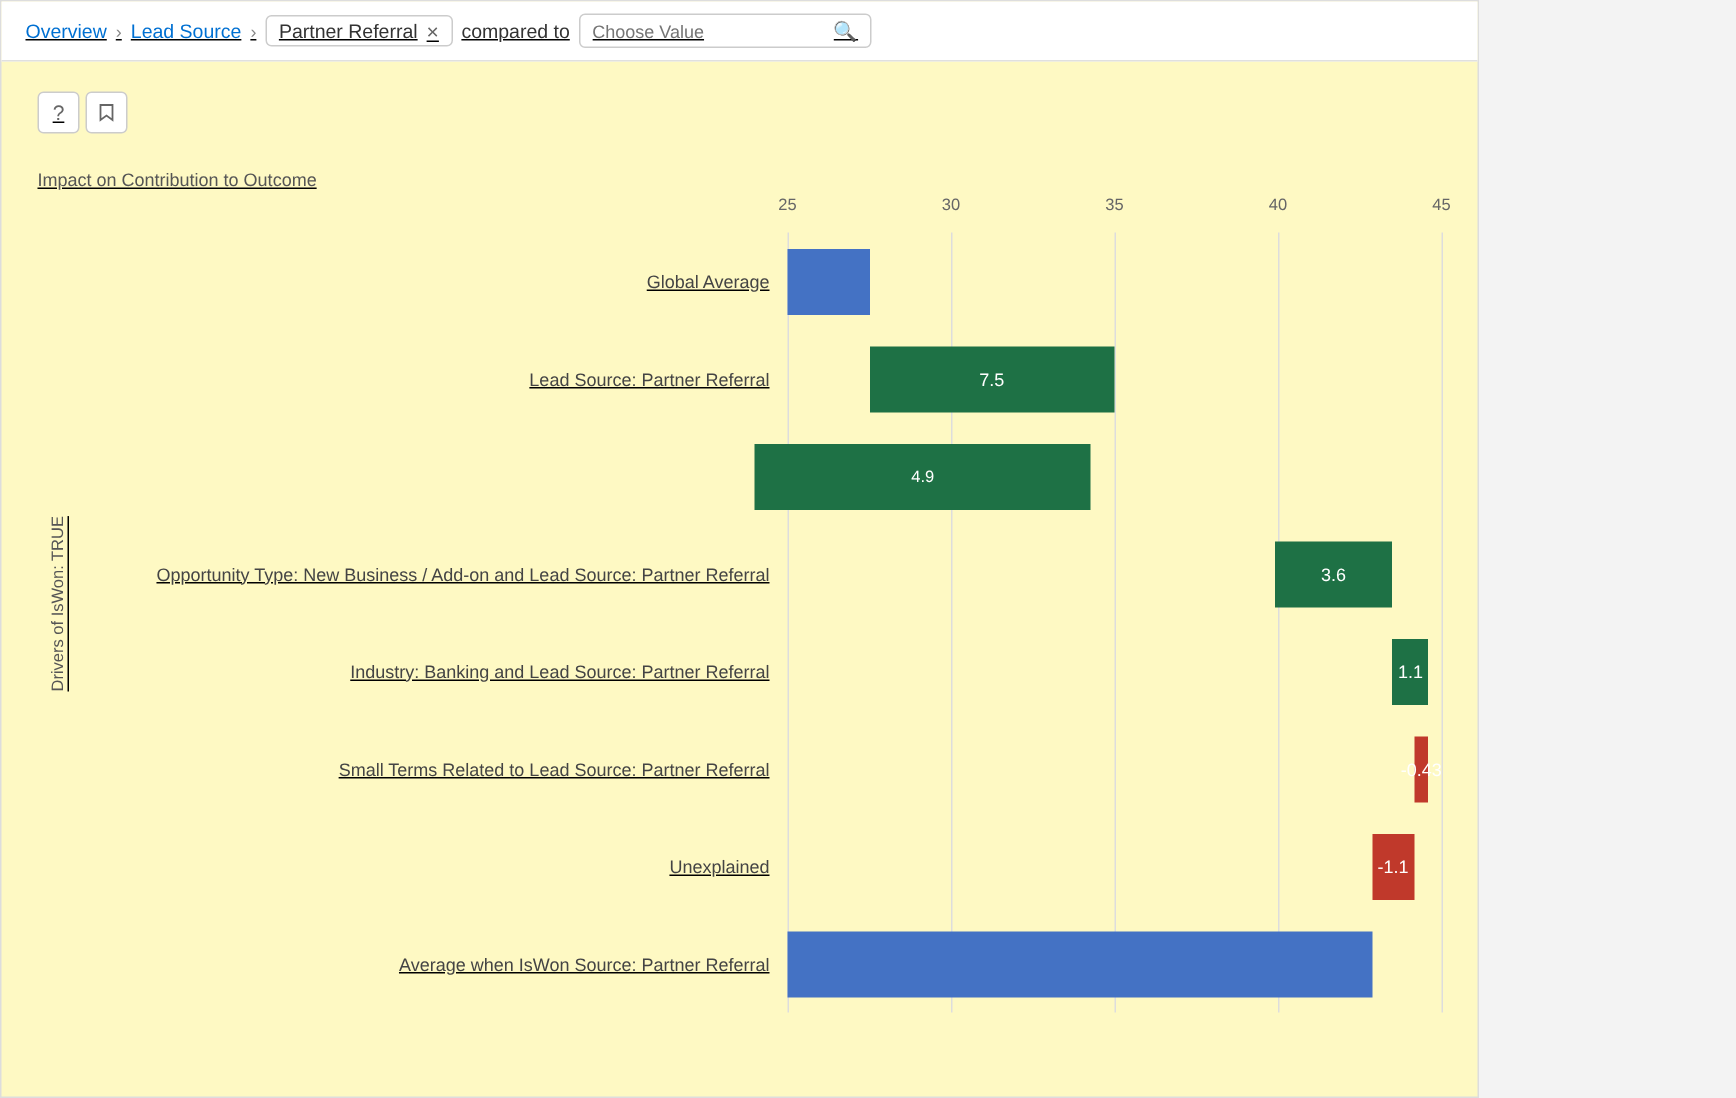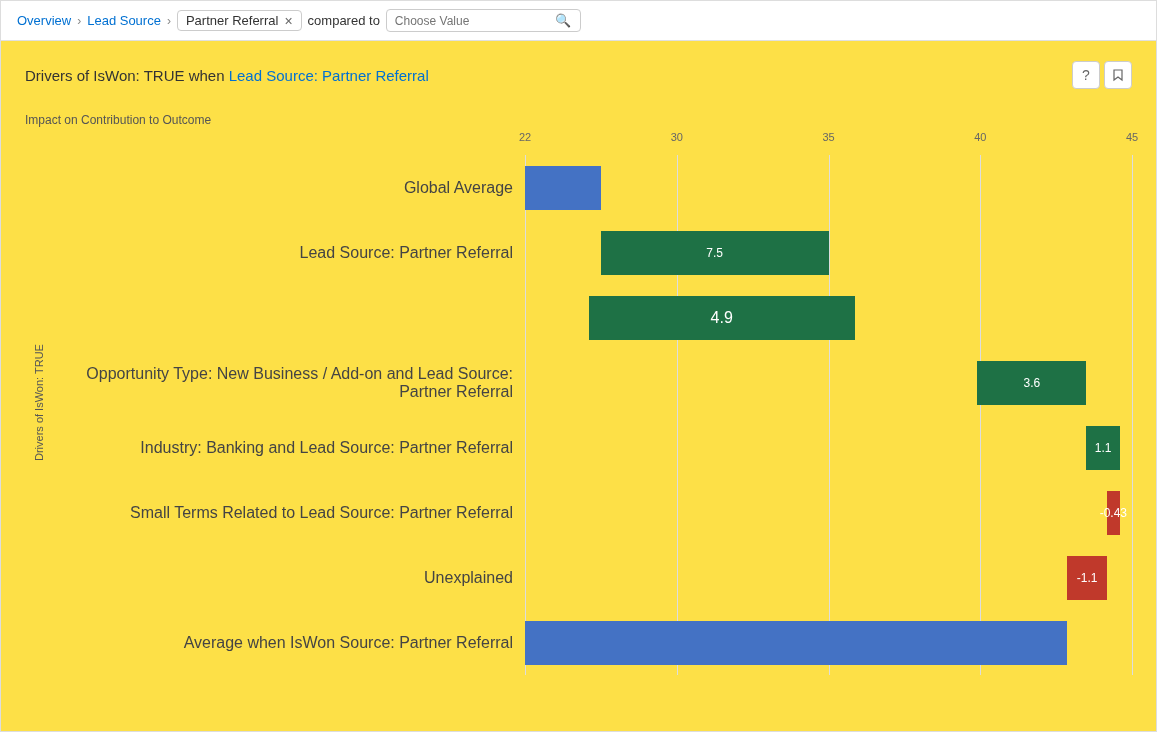--- a/index.html
+++ b/index.html
@@ -1,22 +1,23 @@
 <!DOCTYPE html>
 <html><head>
   <meta charset="utf-8">
   <style>
     * { box-sizing: border-box; margin: 0; padding: 0; }
     body { font-family: -apple-system, BlinkMacSystemFont, 'Segoe UI', Arial, sans-serif; font-size: 13px; background: #f3f3f3; }
 
     .outer-container {
-      width: 1157px;
+      width: 986px;
       min-height: 732px;
-      background: #fde047;
+      background: #fef9c3;
       border: 1px solid #ddd;
+      text-decoration: underline;
     }
 
     
     .breadcrumb-bar {
       display: flex;
       align-items: center;
       padding: 8px 16px;
       background: #fff;
       border-bottom: 1px solid #e0e0e0;
       gap: 6px;
@@ -157,21 +158,21 @@
       display: flex;
       align-items: center;
       height: 65px;
       position: relative;
     }
 
     .bar-label {
       width: 480px;
       text-align: right;
       padding-right: 12px;
-      font-size: 16px;
+      font-size: 12px;
       color: #444;
       flex-shrink: 0;
     }
 
     .bar-track {
       flex: 1;
       position: relative;
       height: 44px;
       display: flex;
       align-items: center;
@@ -211,43 +212,40 @@
     <span class="compared-to">compared to</span>
     <div class="choose-value-input">
       <input type="text" placeholder="Choose Value" style="">
       <span class="search-icon-small">🔍</span>
     </div>
   </div>
 
   <div class="main-content">
 
     <div class="page-header">
-      <div class="page-title">
-        <span>Drivers of IsWon: TRUE when </span><span class="page-title-link">Lead Source: Partner Referral</span>
-      </div>
       <div class="header-icons">
         <div class="icon-btn">?</div>
         <div class="icon-btn">
           <svg width="14" height="14" viewBox="0 0 14 14">
               <path d="M3 2h8v10l-4-3-4 3V2z" fill="none" stroke="#666" stroke-width="1.2"></path>
             </svg>
         </div>
       </div>
     </div>
 
     <div class="chart-area">
       <div class="chart-title">Impact on Contribution to Outcome</div>
 
       <div class="chart-wrapper">
         <div class="y-axis-label">Drivers of IsWon: TRUE</div>
 
         <div class="chart-inner">
 
           <div style="position:relative; height:20px; margin-left:480px; margin-bottom:4px;">
-            <span style="position:absolute; left:0%; font-size:11px; color:#666; transform:translateX(-50%);">22</span>
+            <span style="position:absolute; left:0%; font-size:11px; color:#666; transform:translateX(-50%);">25</span>
             <span style="position:absolute; left:25%; font-size:11px; color:#666; transform:translateX(-50%);">30</span>
             <span style="position:absolute; left:50%; font-size:11px; color:#666; transform:translateX(-50%);">35</span>
             <span style="position:absolute; left:75%; font-size:11px; color:#666; transform:translateX(-50%);">40</span>
             <span style="position:absolute; left:100%; font-size:11px; color:#666; transform:translateX(-50%);">45</span>
           </div>
 
           <div class="bars-container" style="position:relative;">
 
             <div style="position:absolute; left:480px; right:0; top:0; bottom:0; pointer-events:none; z-index:0;">
               <div style="position:absolute; left:0%; top:0; bottom:0; width:1px; background:#ddd;"></div>
@@ -265,21 +263,21 @@
                   </div>
                 </div>
                 <div class="bar-row">
                   <div class="bar-label">Lead Source: Partner Referral</div>
                   <div class="bar-track">
                     <div class="bar-rect" style="left: 12.5%; width: 37.5%; background-color: rgb(30, 113, 69); color: rgb(255, 255, 255); font-size: 12px; font-weight: 500;">7.5</div>
                   </div>
                 </div>
                 <div class="bar-row">
                   <div class="bar-track">
-                    <div class="bar-rect" style="left: 50%; width: 24.5%; background-color: rgb(30, 113, 69); color: rgb(255, 255, 255); font-size: 16px; font-weight: 500;">4.9</div>
+                    <div class="bar-rect" style="left: 50%; width: 24.5%; background-color: rgb(30, 113, 69); color: rgb(255, 255, 255); font-size: 11px; font-weight: 500;">4.9</div>
                   </div>
                 </div>
                 <div class="bar-row">
                   <div class="bar-label">Opportunity Type: New Business / Add-on and Lead Source: Partner Referral</div>
                   <div class="bar-track">
                     <div class="bar-rect" style="left: 74.5%; width: 18%; background-color: rgb(30, 113, 69); color: rgb(255, 255, 255); font-size: 12px; font-weight: 500;">3.6</div>
                   </div>
                 </div>
                 <div class="bar-row">
                   <div class="bar-label">Industry: Banking and Lead Source: Partner Referral</div>

